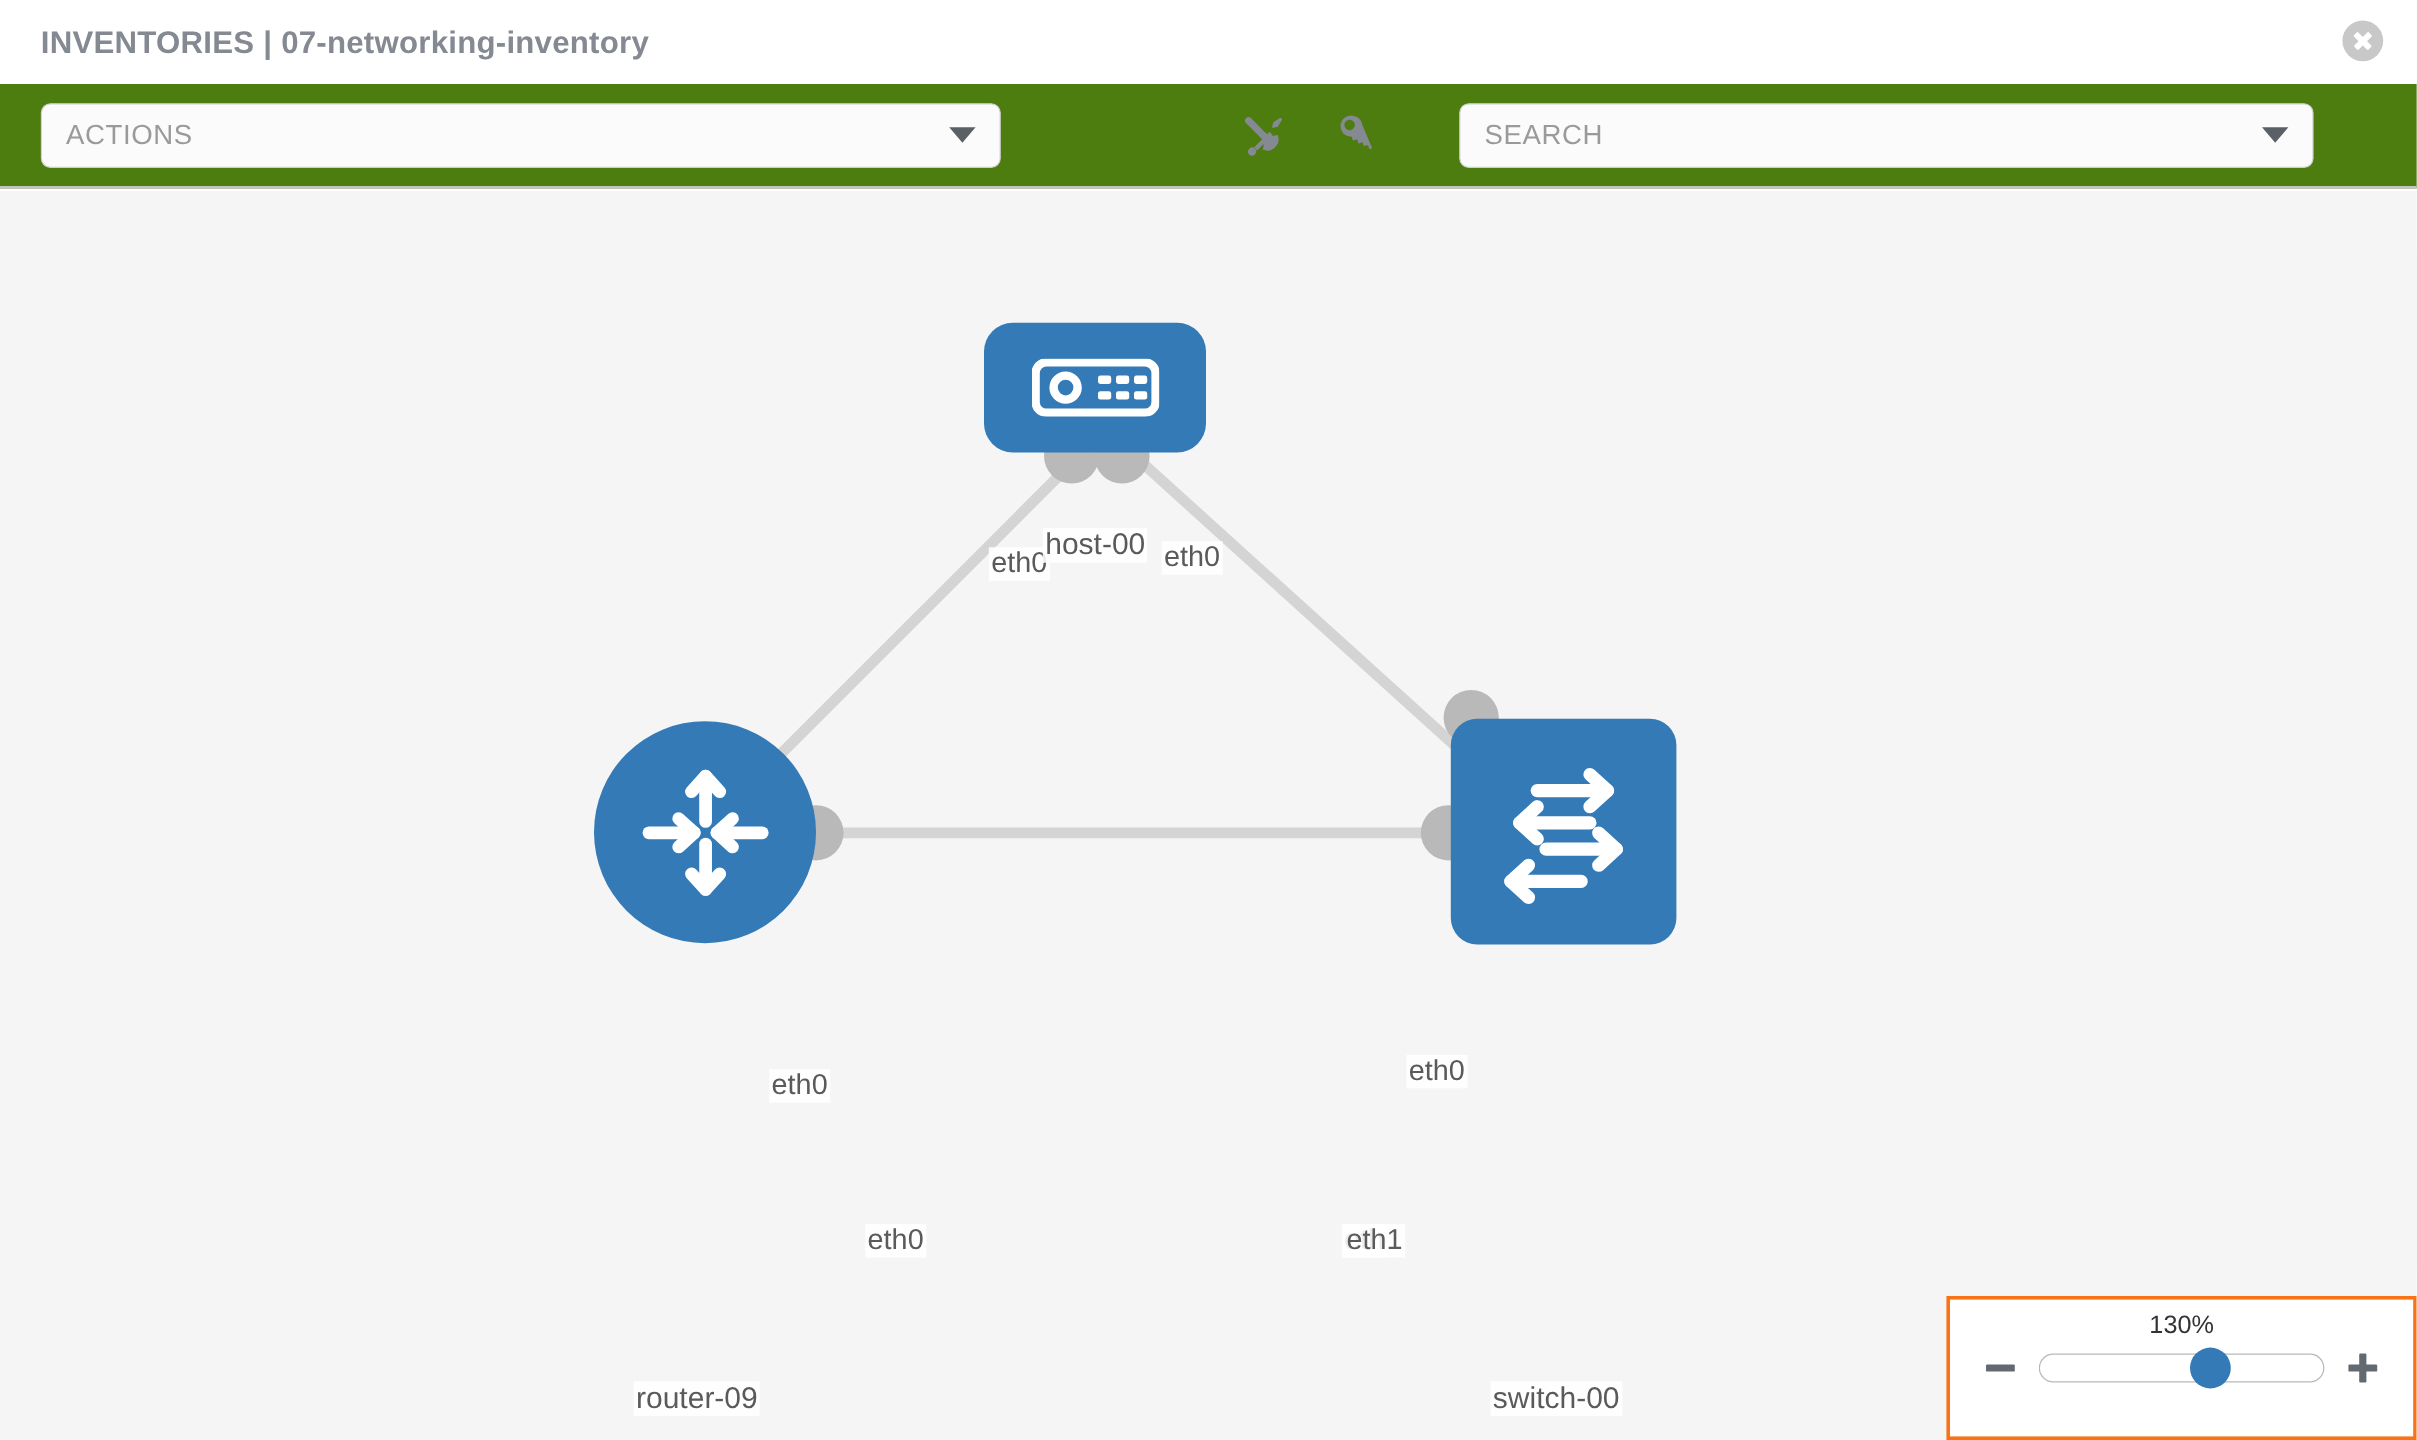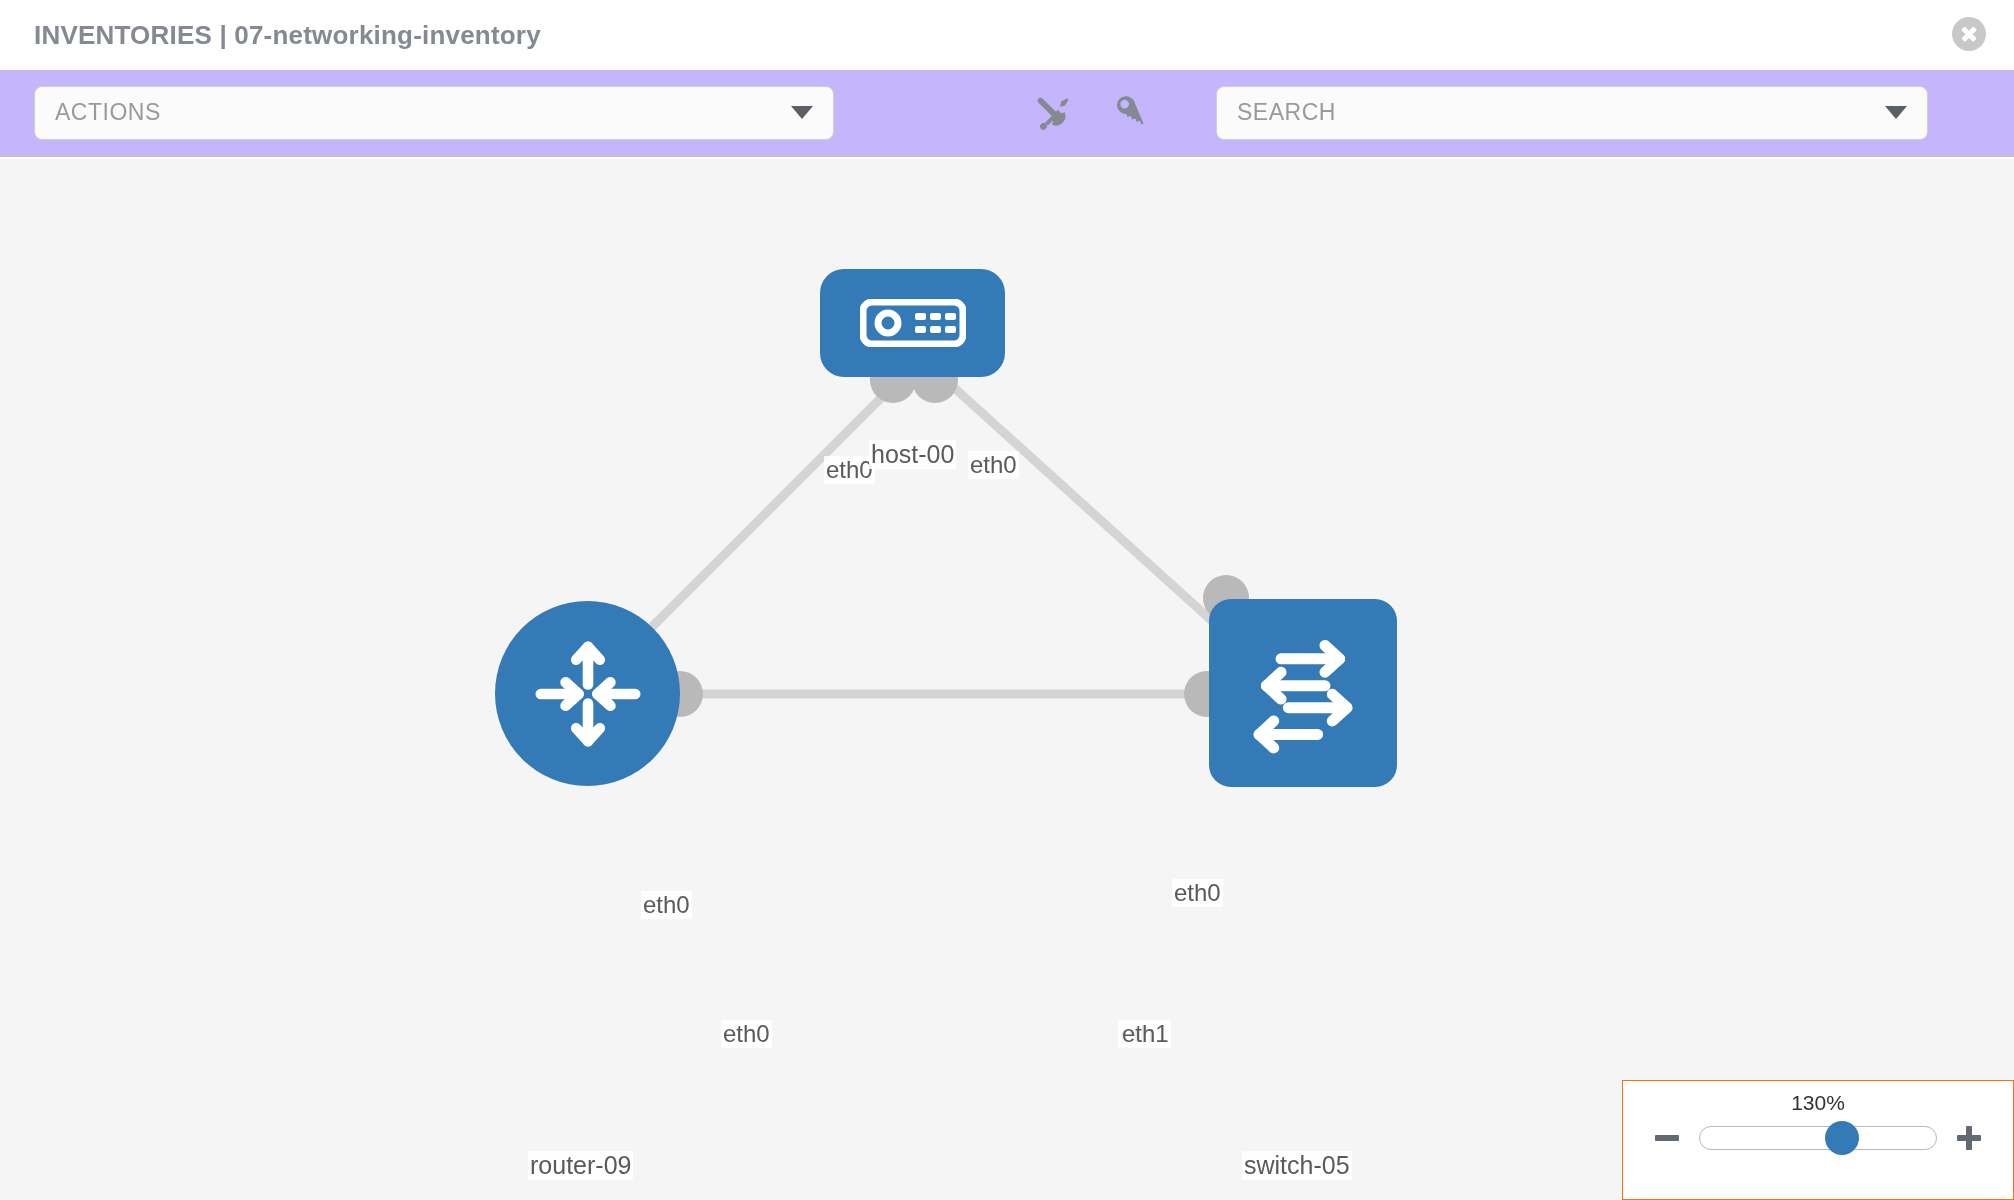--- a/index.html
+++ b/index.html
@@ -30,21 +30,21 @@
   .close-btn::before, .close-btn::after {
     content: ""; position: absolute; left: 50%; top: 50%;
     width: 17px; height: 4.5px; background: #ffffff; border-radius: 1px;
   }
   .close-btn::before { transform: translate(-50%,-50%) rotate(45deg); }
   .close-btn::after  { transform: translate(-50%,-50%) rotate(-45deg); }
 
   
   .toolbar {
     position: absolute; top: 70px; left: 0; width: 2014px; height: 87px;
-    background: #c4b5fd;
+    background: #4d7c0f;
     border-bottom: 2px solid #c3c3c3;
     display: flex; align-items: center;
   }
   .actions-select {
     margin-left: 34px; width: 800px; height: 54px;
     background: #fbfbfb; border: 1px solid #cfcfcf; border-radius: 8px;
     display: flex; align-items: center; justify-content: space-between;
     padding: 0 20px; cursor: pointer;
   }
   .actions-select .sel-label { font-size: 23px; color: #9a9a9a; letter-spacing: 0.5px; }
@@ -89,21 +89,21 @@
     background: rgba(255,255,255,0.88);
     color: #5a5a5a; padding: 0 2px;
   }
   .lbl-node { font-size: 25px; }
   .lbl-port { font-size: 24px; }
 
   
   .zoom-panel {
     position: absolute; right: 0; bottom: 0;
     width: 392px; height: 120px;
-    background: #ffffff; border: 1px solid #f97316;
+    background: #ffffff; border: 3px solid #f97316;
     display: flex; flex-direction: column; align-items: center;
     padding-top: 10px;
   }
   .zoom-level { font-size: 21px; color: #333333; margin-bottom: 9px; }
   .zoom-row { display: flex; align-items: center; gap: 18px; width: 330px; }
   .zoom-minus, .zoom-plus { position: relative; width: 28px; height: 28px; cursor: pointer; flex: none; }
   .zoom-minus::before, .zoom-plus::before, .zoom-plus::after {
     content:""; position:absolute; background:#636971; border-radius:1px;
   }
   .zoom-minus::before { left:2px; top:11px; width:24px; height:6px; }
@@ -221,21 +221,21 @@
           <line x1="38" y1="62" x2="86" y2="62"></line>
             <polyline points="74,51 86,62 74,73"></polyline>
           <line x1="62" y1="84" x2="14" y2="84"></line>
             <polyline points="26,73 14,84 26,95"></polyline>
         </svg>
       </div>
     </div>
     <div class="lbl lbl-port" style="left:1172px; top:720px;">eth0</div>
     <div class="lbl lbl-port" style="left:1098px; top:861px;margin-left:20px;">eth</div>
     <div class="lbl lbl-port" style="left:1120px; top:861px;">eth1</div>
-    <div class="lbl lbl-node" style="left:1242px; top:992px;">switch-05</div>
+    <div class="lbl lbl-node" style="left:1242px; top:992px;">switch-00</div>
 
     <div class="zoom-panel">
       <div class="zoom-level">130%</div>
       <div class="zoom-row">
         <div class="zoom-minus"></div>
         <div class="zoom-track">
           <div class="zoom-thumb" style="left: 60%;"></div>
         </div>
         <div class="zoom-plus"></div>
       </div>

